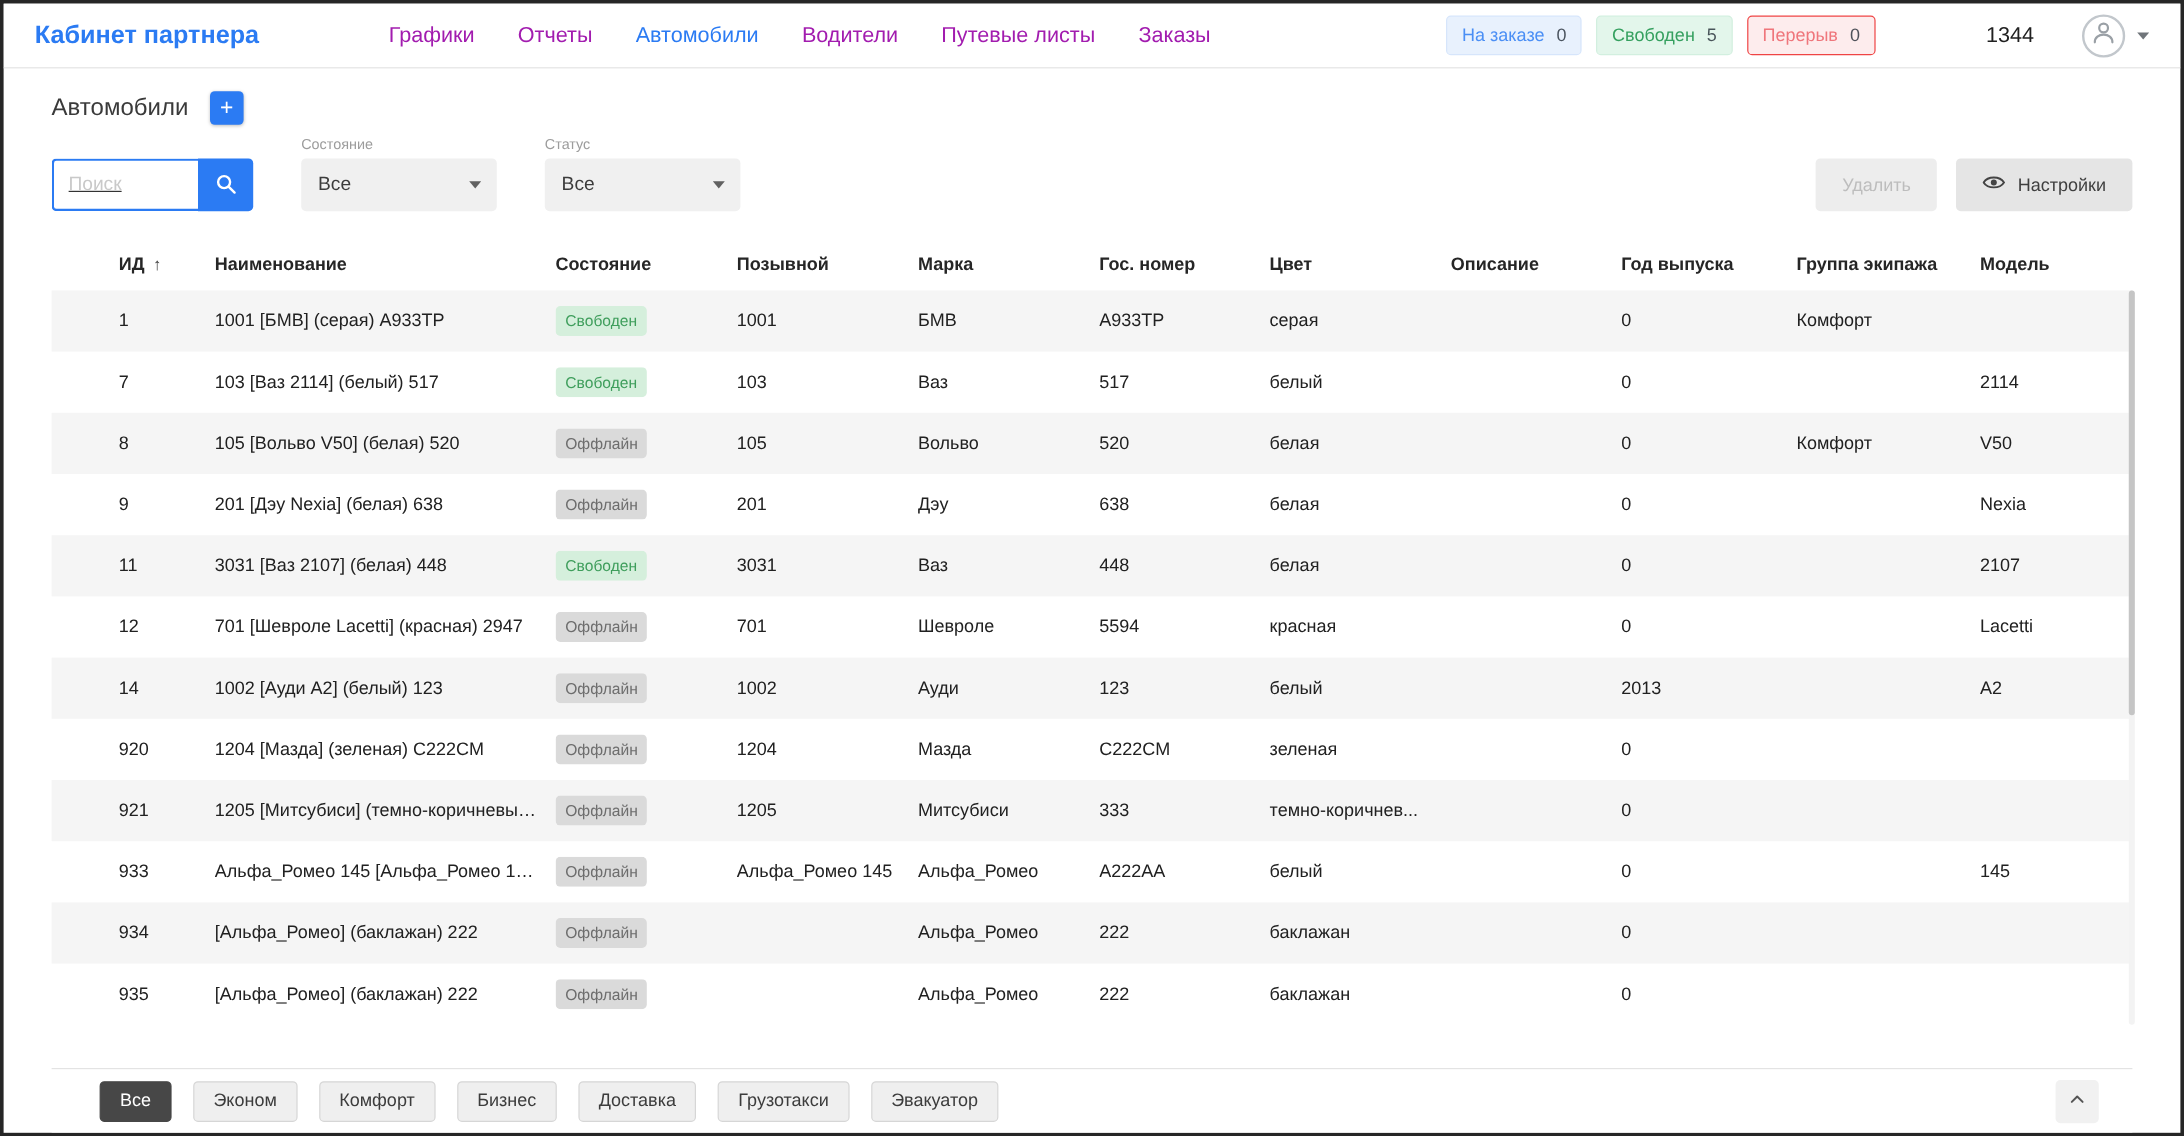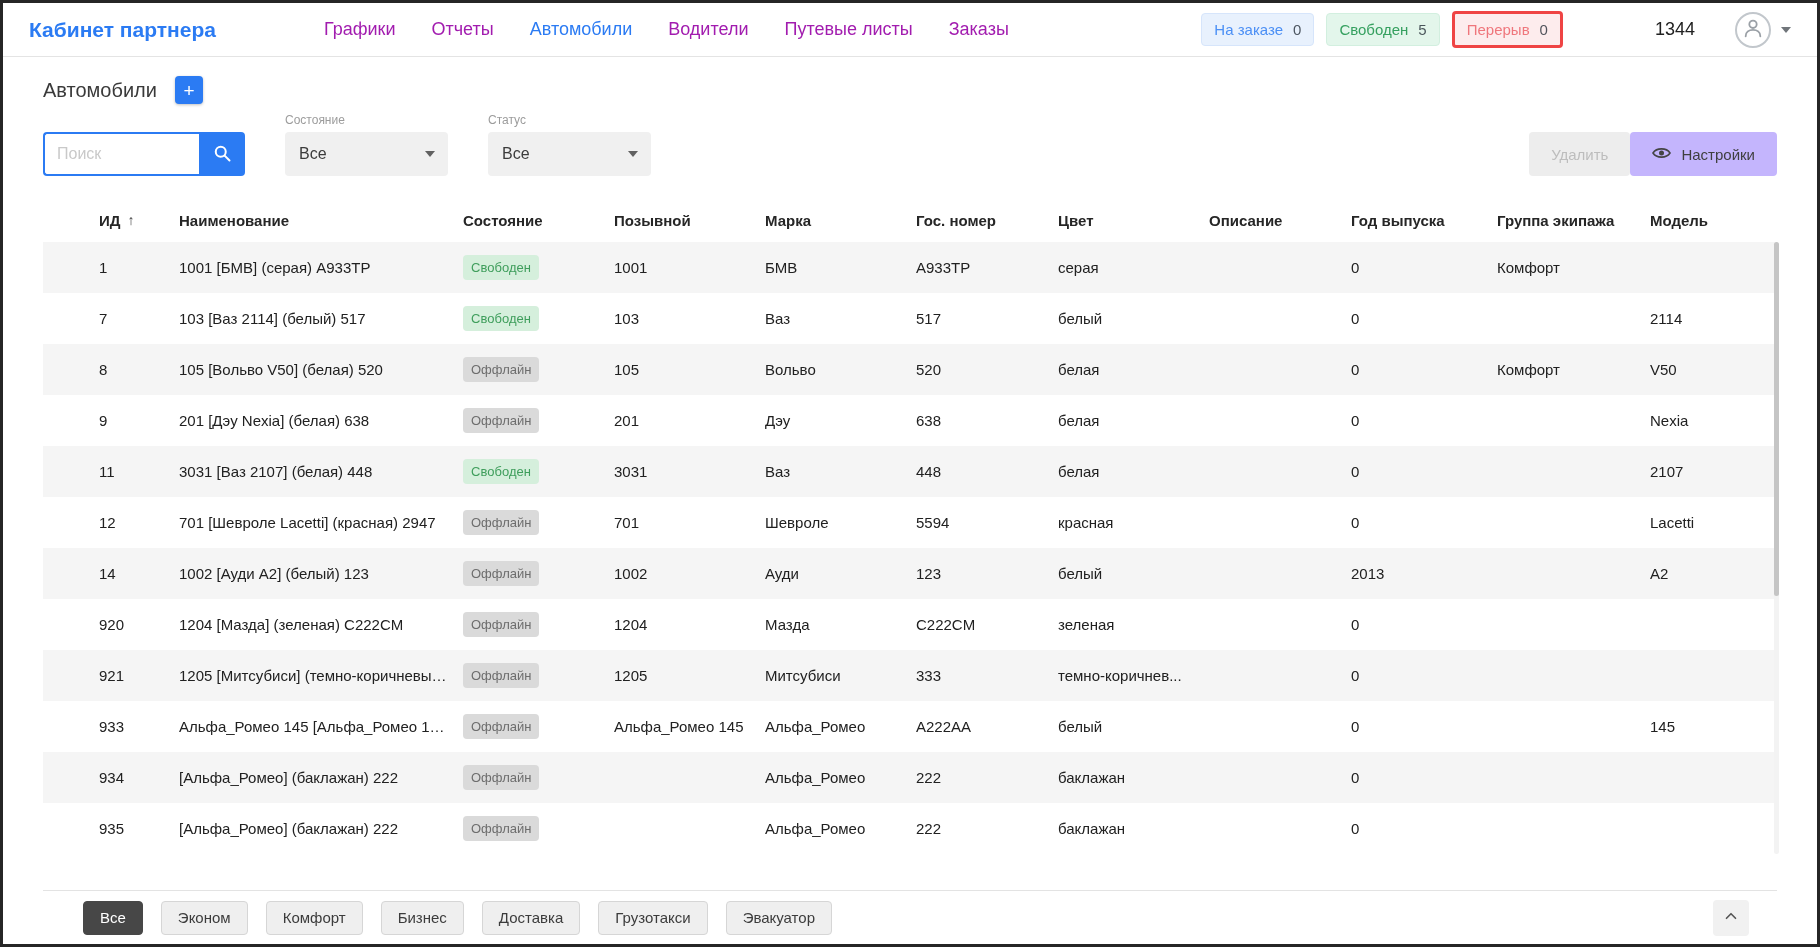--- a/index.html
+++ b/index.html
@@ -27,21 +27,21 @@
   .nav { display: flex; gap: 36px; margin-left: 108px; }
   .nav-item { font-size: 18px; color: #a21caf; cursor: pointer; white-space: nowrap; text-decoration: none; }
   .nav-item.active { color: var(--accent-blue, #2b7bf3); }
   .nav-right { margin-left: auto; display: flex; align-items: center; }
   .status-chip {
     border-radius: 4px; padding: 7px 12px; font-size: 15px;
     margin-left: 12px; display: flex; gap: 10px; align-items: center; white-space: nowrap;
   }
   .status-chip.blue  { background: var(--chip-blue-bg,  #e8f1fd); color: var(--chip-blue-text,  #4b8ff5); border: 1px solid #d6e5fb; }
   .status-chip.green { background: var(--chip-green-bg, #e3f6eb); color: var(--chip-green-text, #35a05f); border: 1px solid #d2efdf; }
-  .status-chip.red   { background: var(--chip-red-bg,   #fdeced); color: var(--chip-red-text,   #ef767c); border: 3px solid #ef4444; }
+  .status-chip.red   { background: var(--chip-red-bg,   #fdeced); color: var(--chip-red-text,   #ef767c); border: 1px solid #ef4444; }
   .chip-count { color: rgba(20,30,40,0.75); }
   .balance { font-size: 18px; color: #212121; margin-left: 92px; }
   .avatar {
     margin-left: 40px; width: 36px; height: 36px; border-radius: 50%;
     border: 2px solid #c2c7cc; display: flex; align-items: center; justify-content: center;
     cursor: pointer; background: #fff;
   }
   .avatar-caret {
     margin-left: 10px; width: 0; height: 0; cursor: pointer;
     border-left: 5px solid transparent; border-right: 5px solid transparent;
@@ -55,23 +55,24 @@
   .page-title { font-size: 20px; font-weight: normal; color: #3a3a3a; }
   .add-btn {
     width: 28px; height: 28px; border: none; border-radius: 4px;
     background: var(--accent-blue, #2b7bf3); color: #fff; font-size: 19px; line-height: 1;
     cursor: pointer; box-shadow: 0 1px 3px rgba(0,0,0,0.25);
   }
 
   .filters { margin-top: 8px; display: flex; align-items: flex-end; }
   .search { display: flex; }
   .search input {
-    width: 156px; height: 44px; border: 2px solid var(--accent-blue, #2b7bf3); border-right: none;
+    width: 122px; height: 44px; border: 2px solid var(--accent-blue, #2b7bf3); border-right: none;
     border-radius: 4px 0 0 4px; padding: 0 12px; font-size: 16px; color: #333; outline: none;
     font-family: inherit;
+    text-decoration: underline;
   }
   .search input::placeholder { color: #c9c9c9; }
   .search-btn {
     width: 46px; height: 44px; border: none; border-radius: 0 4px 4px 0;
     background: var(--accent-blue, #2b7bf3); display: flex; align-items: center; justify-content: center;
     cursor: pointer;
   }
   .select-group { margin-left: 40px; display: flex; flex-direction: column; }
   .filter-label { font-size: 12px; color: #9c9c9c; margin-bottom: 5px; }
   .select {
@@ -79,28 +80,28 @@
     display: flex; align-items: center; justify-content: space-between;
     padding: 0 13px 0 14px; font-size: 16px; color: #3c3c3c; cursor: pointer;
   }
   .select.w-md { width: 163px; }
   .select.w-lg { width: 313px; }
   .caret-down {
     width: 0; height: 0;
     border-left: 5px solid transparent; border-right: 5px solid transparent;
     border-top: 6px solid #616161;
   }
-  .filters-right { margin-left: auto; display: flex; }
+  .filters-right { margin-left: auto; display: flex; gap: 16px; }
   .btn {
     height: 44px; padding: 0 22px; border: none; border-radius: 4px;
     font-size: 15px; cursor: pointer; font-family: inherit;
     display: flex; align-items: center; gap: 10px;
   }
   .btn.delete { background: #ededed; color: #bdbdbd; }
-  .btn.settings { background: #c4b5fd; color: #3f3f3f; }
+  .btn.settings { background: #e5e5e5; color: #3f3f3f; }
 
   
   .table { margin-top: 22px; position: relative;
     --cols: 136px 284px 151px 151px 151px 142px 151px 142px 146px 153px minmax(0,1fr); }
   .thead {
     display: grid; grid-template-columns: var(--cols);
     height: 44px; align-items: center;
     font-weight: bold; font-size: 15px; color: #262626;
   }
   .th, .td { padding-right: 12px; white-space: nowrap; overflow: hidden; text-overflow: ellipsis; }

